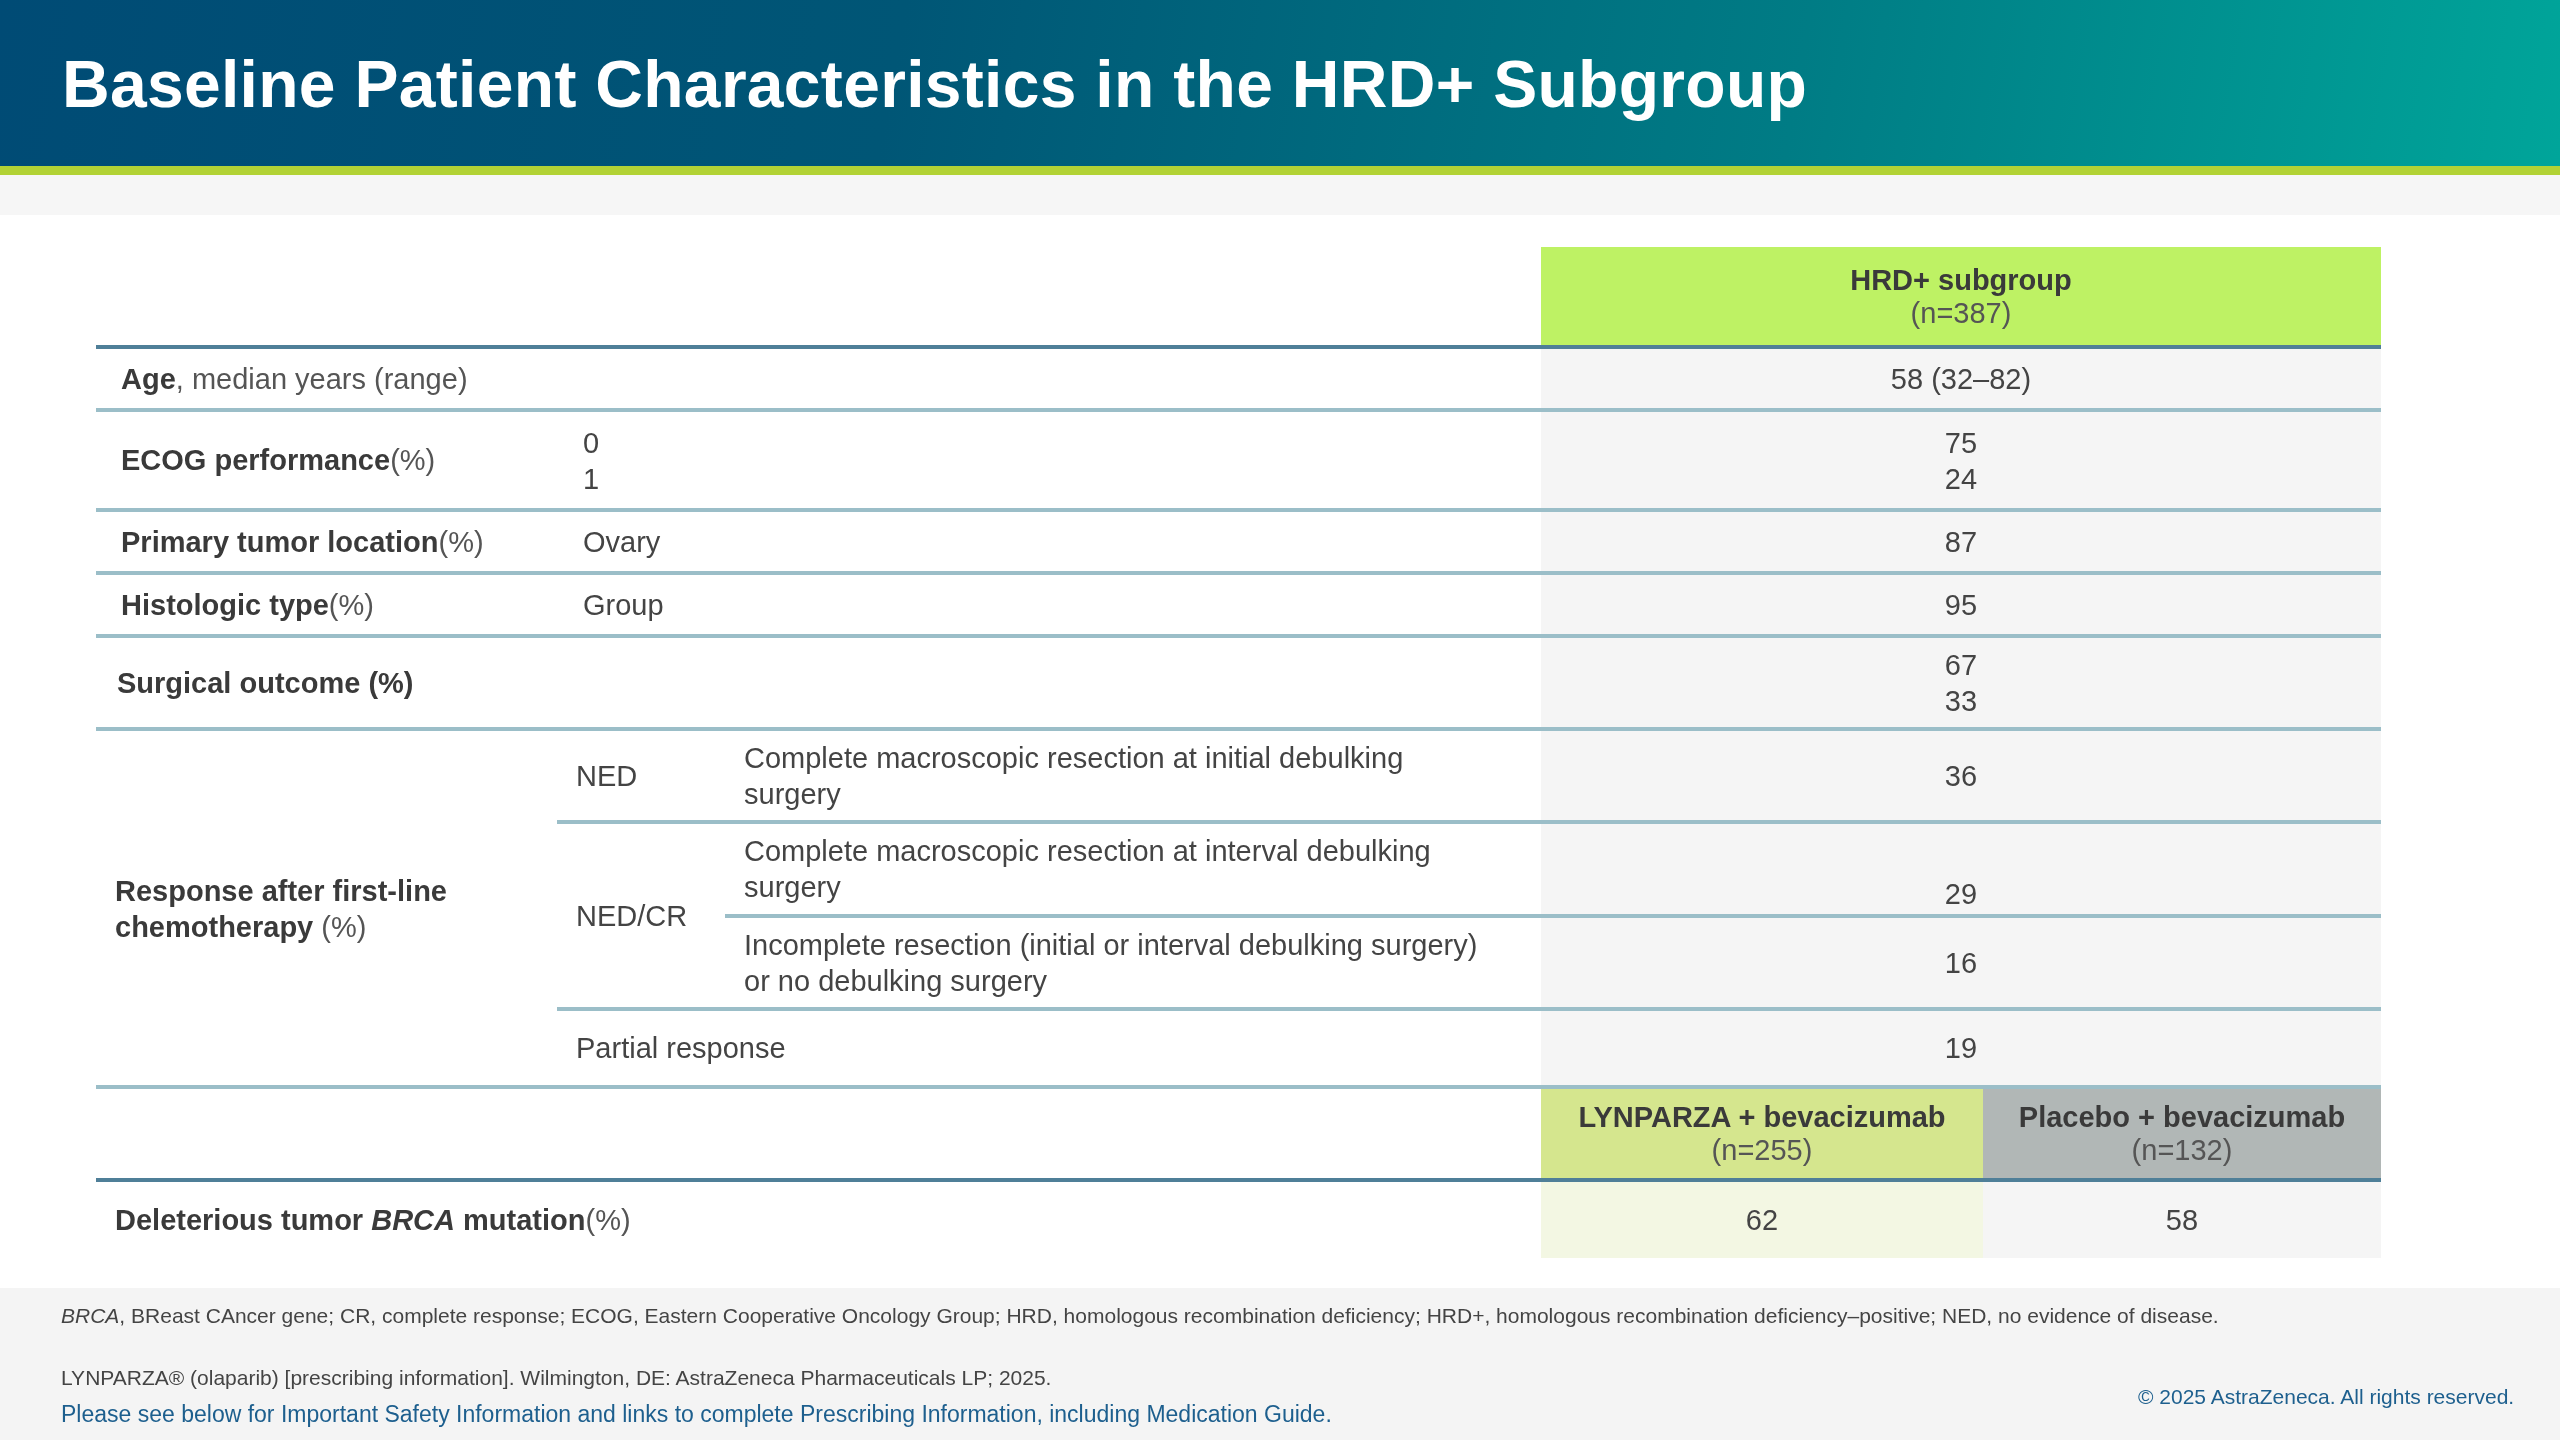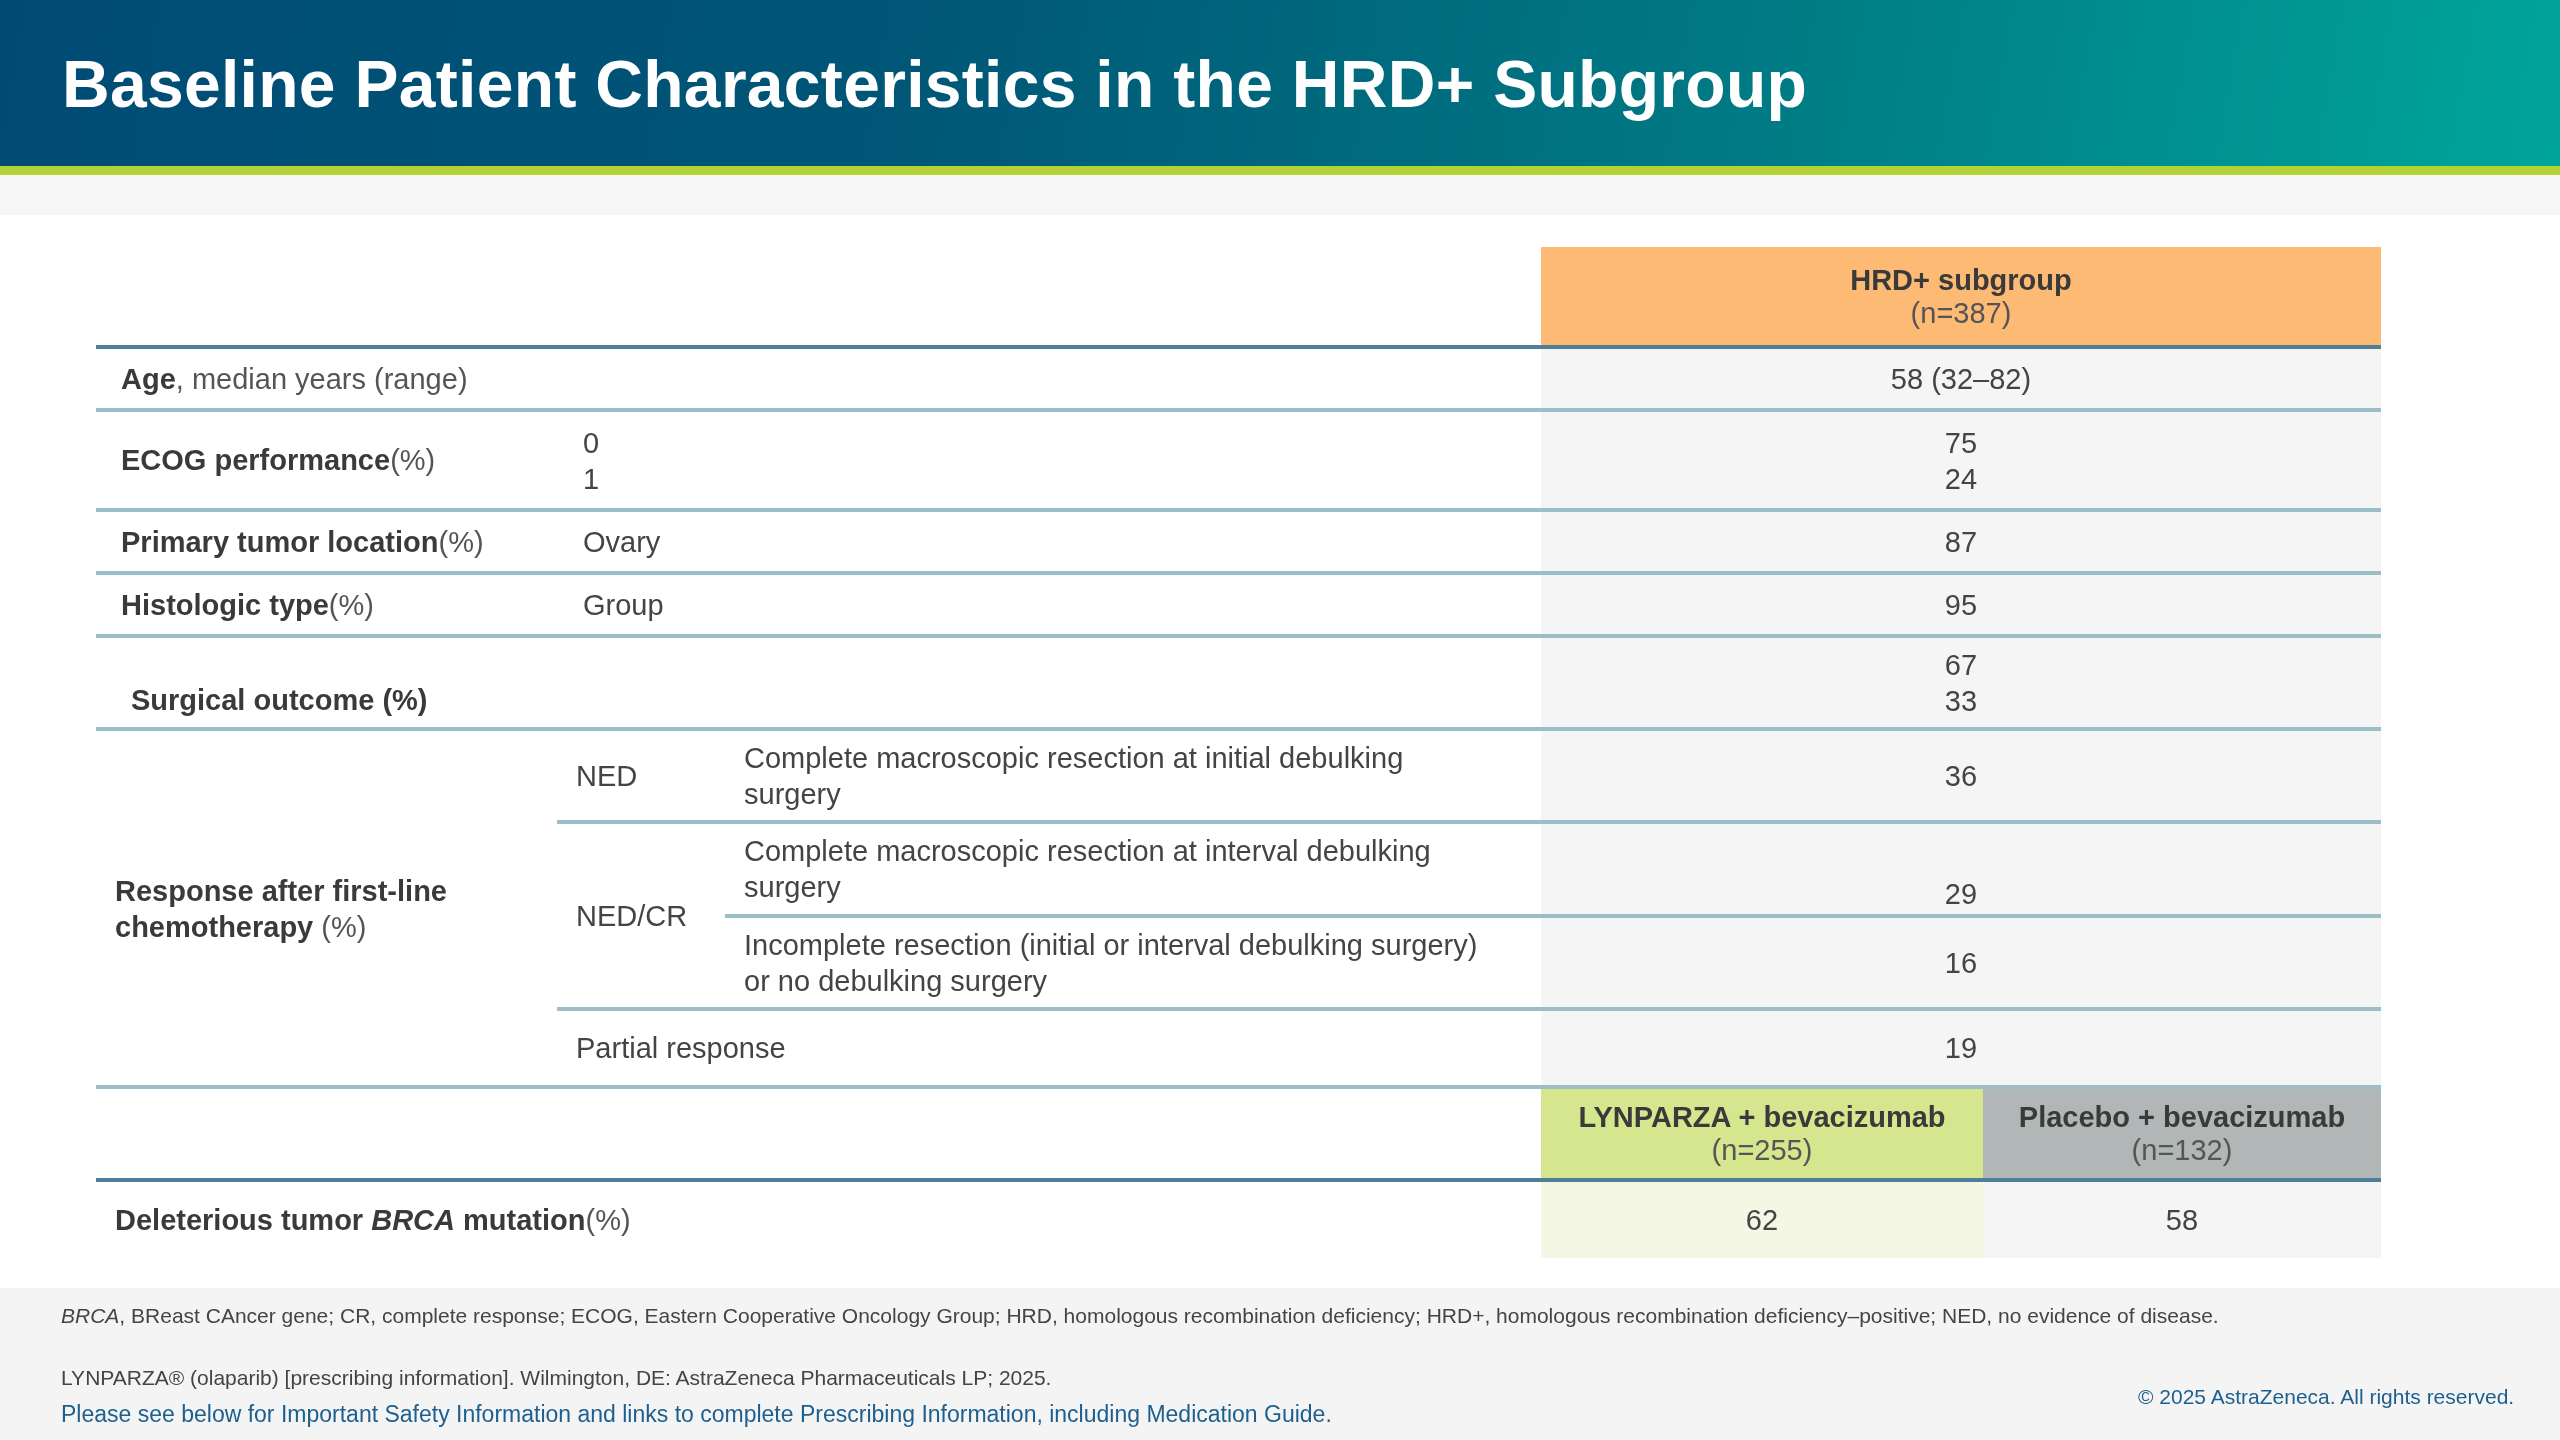--- a/index.html
+++ b/index.html
@@ -30,21 +30,21 @@
 <div class="header">
   <h1>Baseline Patient Characteristics in the HRD+ Subgroup</h1>
 </div>
 <div class="greenbar"></div>
 <div class="subband"></div>
 
 <div>
 
   <div class="valbg" style="left:1541px;top:247px;width:840px;height:840px;"></div>
 
-  <div class="hdr" style="left:1541px;top:247px;width:840px;height:99px;background:#fdba74;">
+  <div class="hdr" style="left:1541px;top:247px;width:840px;height:99px;background:#bef264;">
     <div class="t">HRD+ subgroup</div>
     <div class="n">(n=387)</div>
   </div>
   <div class="hline dark" style="left:96px;top:345px;width:2285px;"></div>
 
   <div class="cell lab" style="left:121px;top:349px;height:61px;">
       <b>Age</b>
       <span>, median years (range)</span>
     </div>
   <div class="cell center" style="left:1541px;top:349px;width:840px;height:61px;">58 (32–82)</div>
@@ -77,21 +77,21 @@
   <div class="hline" style="left:96px;top:571px;width:2285px;"></div>
 
   <div class="cell lab" style="left:121px;top:575px;height:60px;">
       <b>Histologic type</b>
       <span> (%)</span>
     </div>
   <div class="cell" style="left:583px;top:575px;height:60px;">Group</div>
   <div class="cell center" style="left:1541px;top:575px;width:840px;height:60px;">95</div>
   <div class="hline" style="left:96px;top:634px;width:2285px;"></div>
 
-  <div class="cell lab" style="left:131px;top:638px;height:90px;margin-top:17px;">
+  <div class="cell lab" style="left:117px;top:638px;height:90px;">
       <b>Surgical outcome (%)</b>
     </div>
   <div class="cell" style="left:576px;top:638px;height:90px;">
       <div class="stack">
       </div>
     </div>
   <div class="cell center" style="left:1541px;top:638px;width:840px;height:90px;">
       <div class="stack">
         <span>67</span>
         <span>33</span>

